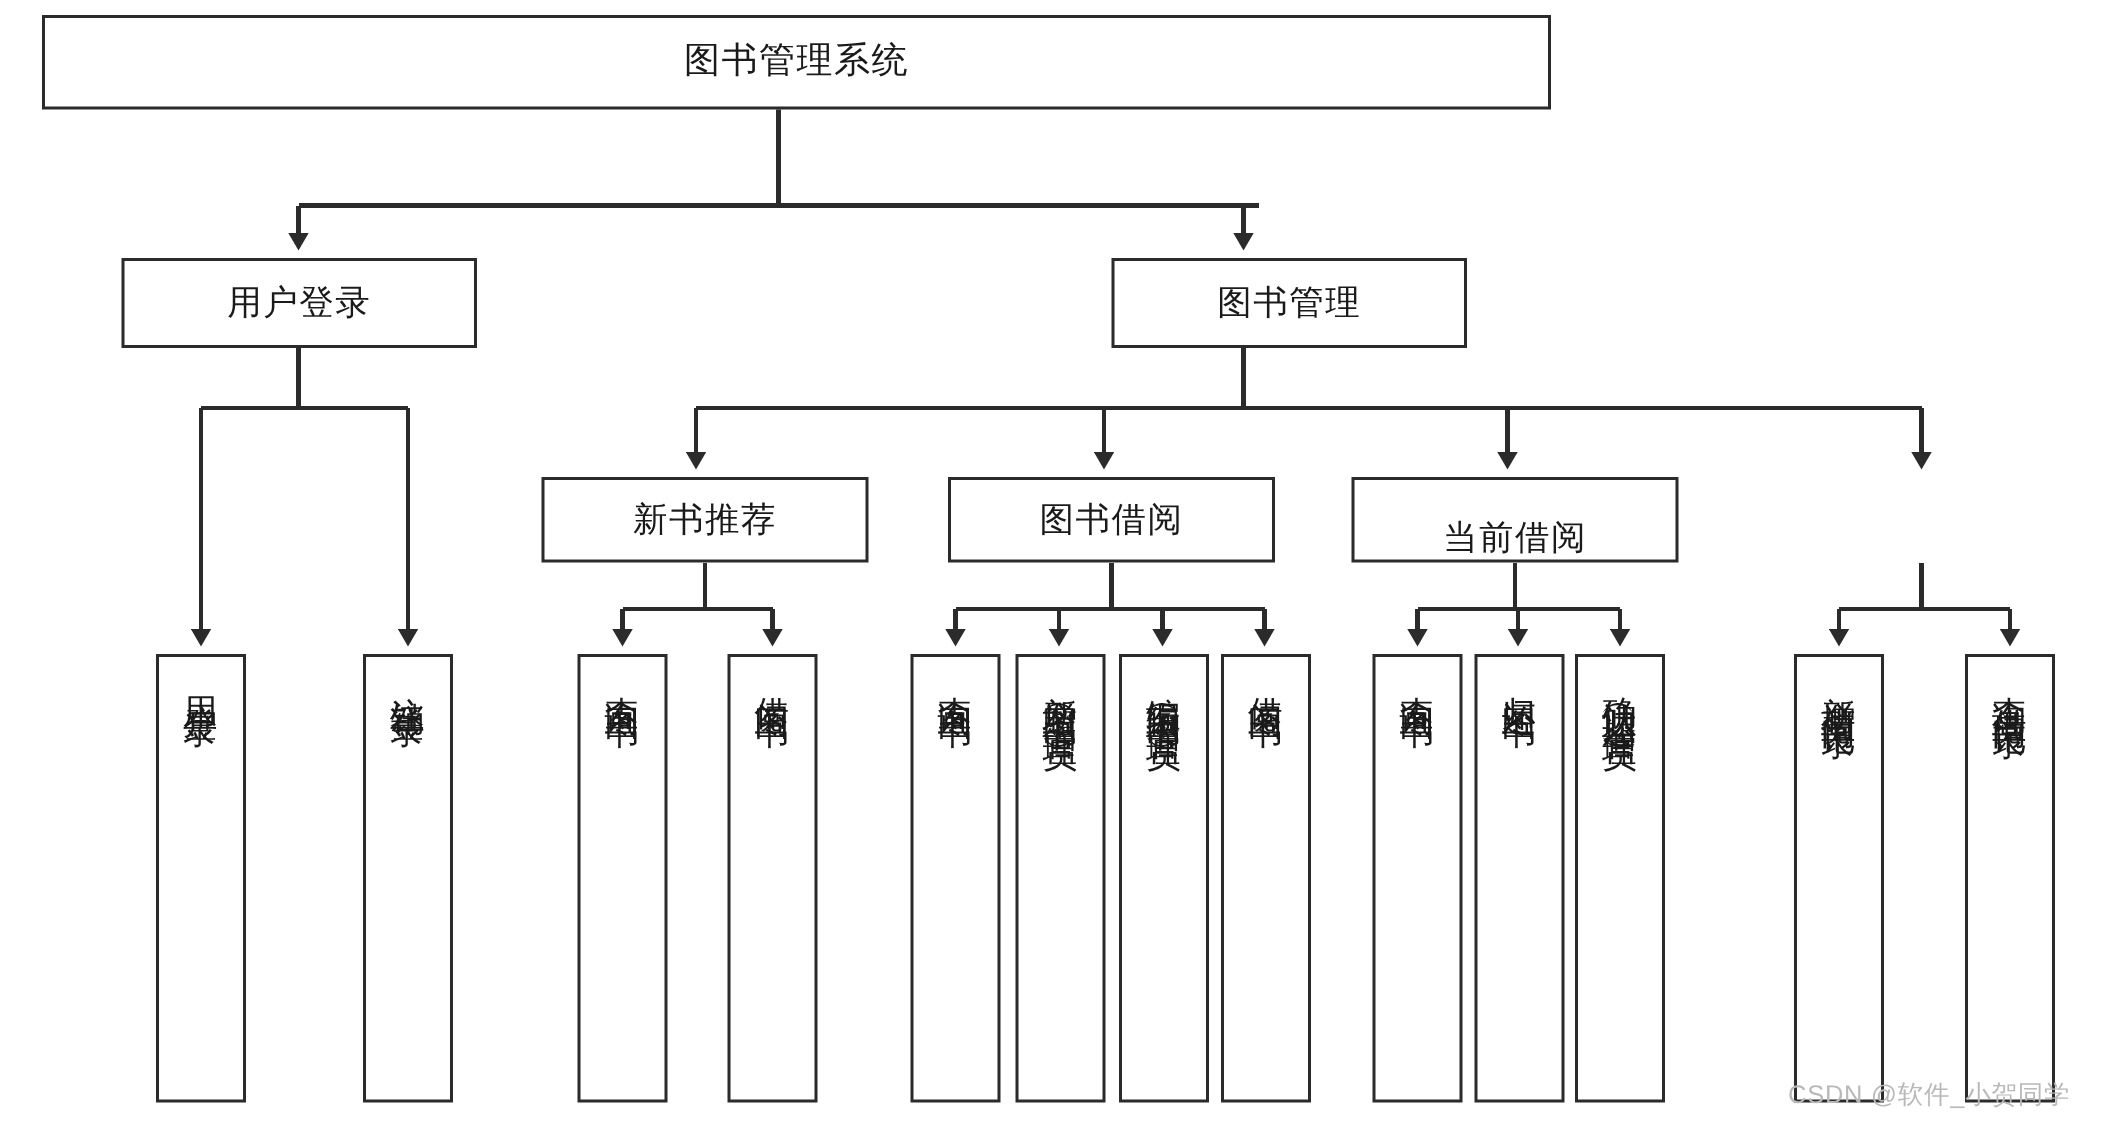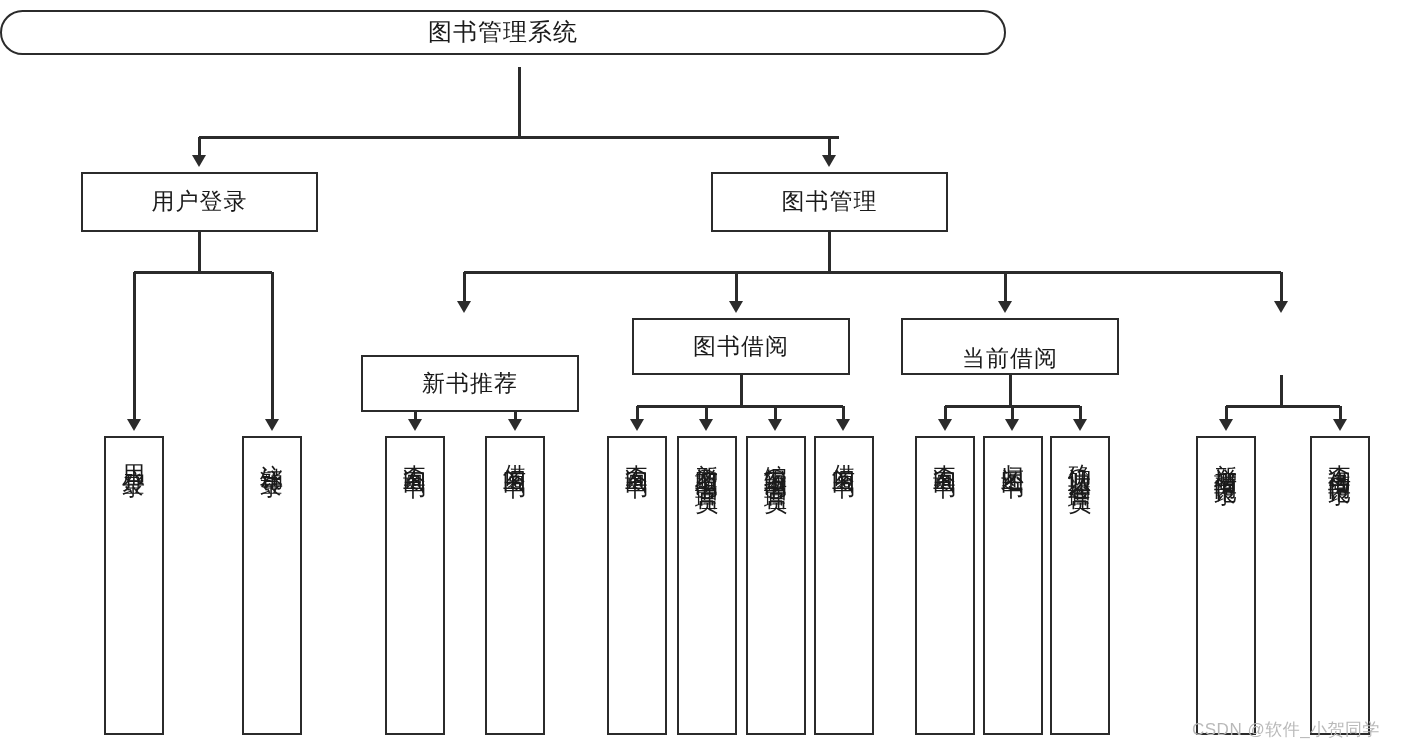--- a/index.html
+++ b/index.html
@@ -113,32 +113,32 @@
       <path d="M 1012 406 L 1012 420" marker-end="url(#arrow)"></path>
       <path d="M 1080 406 L 1080 420" marker-end="url(#arrow)"></path>
 
       <path d="M 1281 375 L 1281 406"></path>
       <path d="M 1226 406 L 1340 406"></path>
       <path d="M 1226 406 L 1226 420" marker-end="url(#arrow)"></path>
       <path d="M 1340 406 L 1340 420" marker-end="url(#arrow)"></path>
     </g>
   </svg>
 
-  <div class="node node-h node-title" style="left:0; top:10px; width:1006px; height:45px;border-radius:25px;">
+  <div class="node node-h node-title" style="left:28px; top:10px; width:1006px; height:63px;">
     <span class="label">图书管理系统</span>
   </div>
 
   <div class="node node-h" style="left:81px; top:172px; width:237px; height:60px;">
     <span class="label">用户登录</span>
   </div>
-  <div class="node node-h" style="left:711px; top:172px; width:237px; height:60px;">
+  <div class="node node-h" style="left:741px; top:172px; width:237px; height:60px;">
     <span class="label">图书管理</span>
   </div>
 
-  <div class="node node-h" style="left:361px; top:318px; width:218px; height:57px;margin-top:37px;">
+  <div class="node node-h" style="left:361px; top:318px; width:218px; height:57px;">
     <span class="label">新书推荐</span>
   </div>
   <div class="node node-h" style="left:632px; top:318px; width:218px; height:57px;">
     <span class="label">图书借阅</span>
   </div>
   <div class="node node-h" style="left:901px; top:318px; width:218px; height:57px;align-items:flex-end;">
     <span class="label">当前借阅</span>
   </div>
 
   <div class="node node-v" style="left:104px; top:436px; width:60px; height:299px;">

